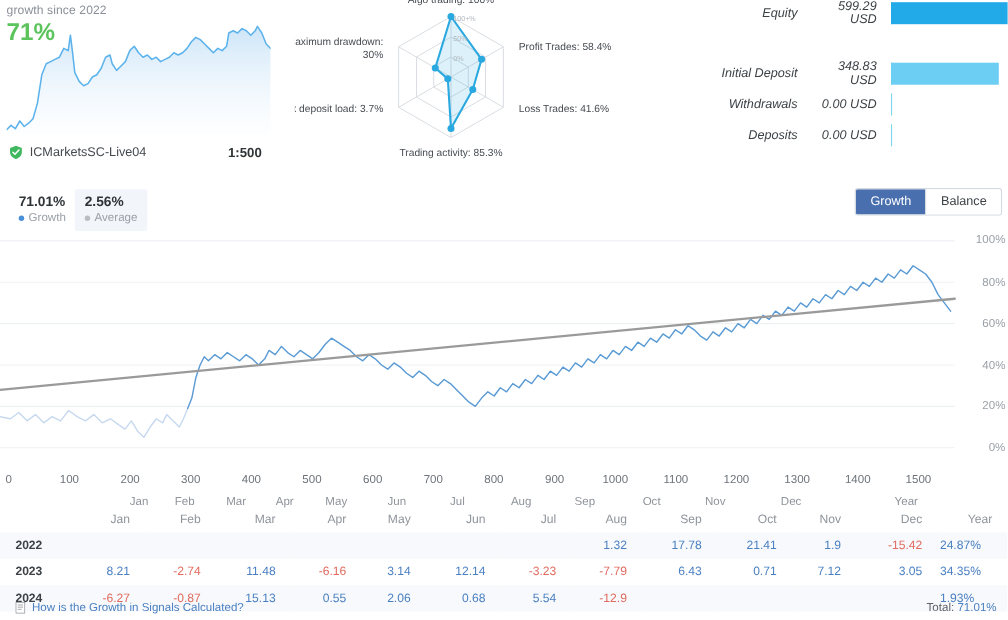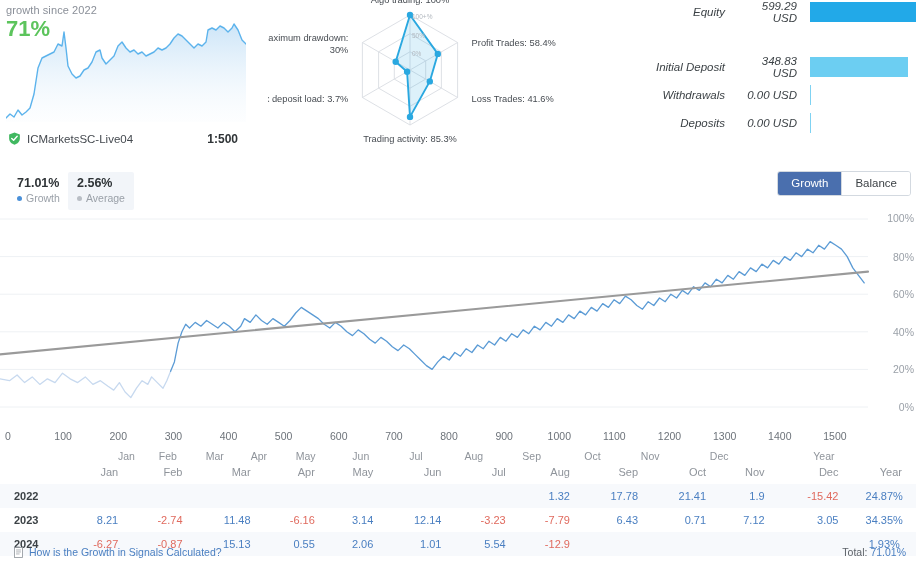--- a/index.html
+++ b/index.html
@@ -67,21 +67,21 @@
   
   .mtable { position: absolute; left: 0; top: 460px; width: 916px; }
   .mtable table { width: 916px; border-collapse: collapse; }
   .mtable th, .mtable td { font-weight: normal; font-size: 11px; padding: 0; height: 24px; }
   .mtable th { color: #8f949b; }
   .mtable tr.alt { background: #f7f9fc; }
   .mtable td.yr { font-size: 11px; font-weight: bold; color: #3c4246; padding-left: 14px; text-align: left; }
   .mtable td.num { text-align: right; padding-right: 16px; }
   .mtable th.m { text-align: right; padding-right: 16px; }
   .mtable th.ylabel { text-align: right; padding-right: 14px; }
-  .mtable td.total { text-align: center; padding-right: 2px; color: #4a7fc1; }
+  .mtable td.total { text-align: left; padding-right: 2px; color: #4a7fc1; }
   .pos { color: #4a7fc1; }
   .neg { color: #e06a5e; }
 
   
   .footer { position: absolute; left: 0; top: 544px; width: 916px; height: 20px; }
   .foot-link { position: absolute; left: 14px; top: 2px; display: flex; align-items: center;
                font-size: 10.5px; color: #4a7fc1; cursor: pointer; }
   .foot-ic { width: 9px; height: 11px; margin-right: 6px; display: block; }
   .foot-total { position: absolute; right: 10px; top: 2px; font-size: 10.5px; color: #5d6268; }
   .foot-total b { color: #4a7fc1; font-weight: normal; }
@@ -324,21 +324,21 @@
             <td class="num pos">3.05</td>
             <td class="total">34.35%</td>
           </tr>
           <tr class="alt">
             <td class="yr">2024</td>
             <td class="num neg">-6.27</td>
             <td class="num neg">-0.87</td>
             <td class="num pos">15.13</td>
             <td class="num pos">0.55</td>
             <td class="num pos">2.06</td>
-            <td class="num pos">1.01</td>
+            <td class="num pos">0.68</td>
             <td class="num pos">5.54</td>
             <td class="num neg">-12.9</td>
             <td class="num "></td>
             <td class="num "></td>
             <td class="num "></td>
             <td class="num "></td>
             <td class="total">1.93%</td>
           </tr>
         </tbody>
     </table>

